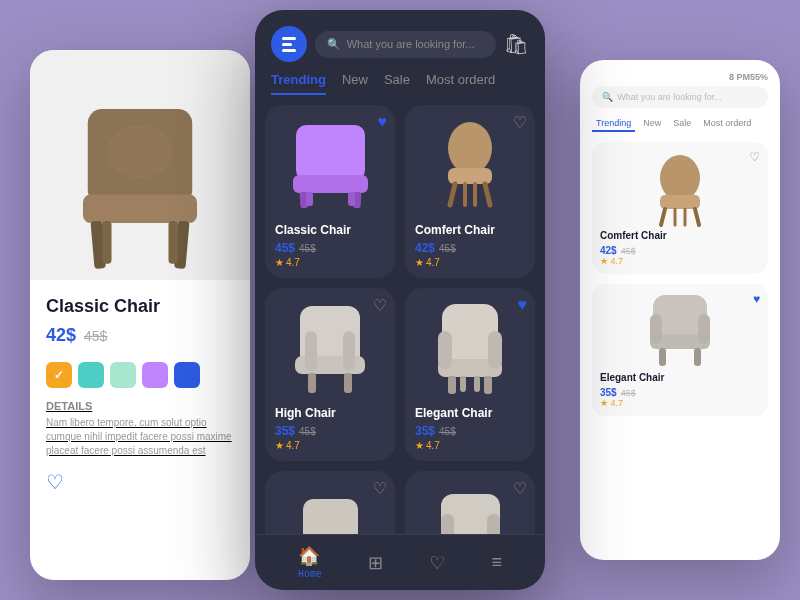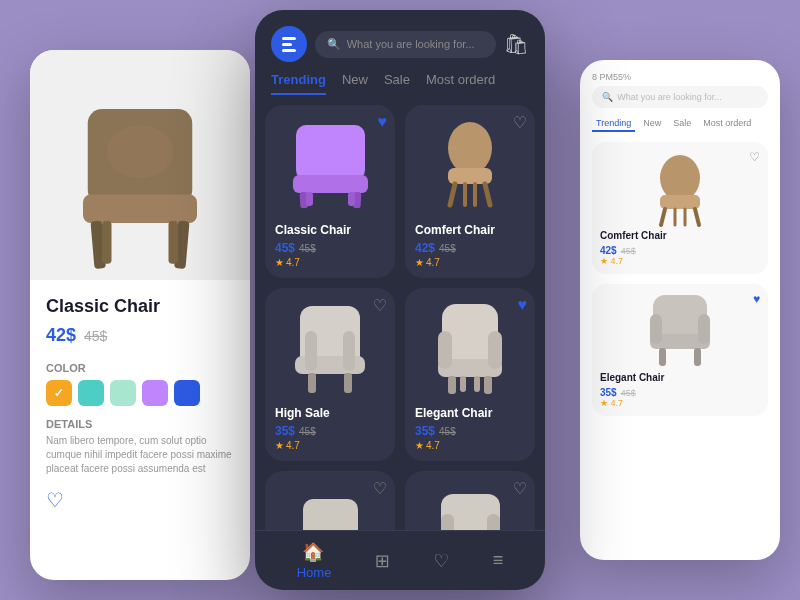--- a/index.html
+++ b/index.html
@@ -85,21 +85,21 @@
     .swatch.selected::after {
       content: '✓';
       position: absolute;
       top: 50%;
       left: 50%;
       transform: translate(-50%,-50%);
       color: white;
       font-size: 12px;
       font-weight: bold;
     }
-    .details-section { margin-bottom: 12px; }
+    .details-section { margin-bottom: 12px; text-decoration: underline; }
     .details-label {
       font-size: 11px;
       font-weight: 600;
       color: #888;
       text-transform: uppercase;
       margin-bottom: 4px;
     }
     .details-text {
       font-size: 10px;
       color: #999;
@@ -348,22 +348,23 @@
       cursor: pointer;
     }
     .footer-icon {
       font-size: 18px;
       color: #888;
     }
     .footer-icon.active {
       color: #2d5be3;
     }
     .footer-label {
-      font-size: 13px;
-      color: #888;
+      font-size: 10px;
+      color: #888;
+      font-family: Liberation Mono, monospace;
     }
     .footer-label.active {
       color: #2d5be3;
     }
 
     
     .chair-classic-left {
       width: 150px;
       height: 190px;
     }
@@ -388,21 +389,20 @@
       <ellipse cx="75" cy="65" rx="35" ry="28" fill="#9e8060" opacity="0.3"></ellipse>
     </svg>
   </div>
   <div class="left-card-content">
     <div class="left-card-title">Classic Chair</div>
     <div class="price-row">
       <span class="price-new">42$</span>
       <span class="price-old">45$</span>
     </div>
     <div class="color-section">
-      <div class="color-label">COLOR</div>
       <div class="color-swatches">
         <div class="swatch selected" style="background:#f5a623"></div>
         <div class="swatch" style="background:#4ecdc4"></div>
         <div class="swatch" style="background:#a8e6cf"></div>
         <div class="swatch" style="background:#c084fc"></div>
         <div class="swatch" style="background:#2d5be3"></div>
       </div>
     </div>
     <div class="details-section">
       <div class="details-label">DETAILS</div>
@@ -492,21 +492,21 @@
 
           <rect x="10" y="5" width="60" height="65" rx="12" fill="#d4cfc8"></rect>
           <rect x="5" y="55" width="70" height="18" rx="7" fill="#c8c3bc"></rect>
           <rect x="15" y="30" width="12" height="40" rx="6" fill="#bfbab3"></rect>
           <rect x="53" y="30" width="12" height="40" rx="6" fill="#bfbab3"></rect>
           <rect x="18" y="72" width="8" height="20" rx="3" fill="#a09890"></rect>
           <rect x="54" y="72" width="8" height="20" rx="3" fill="#a09890"></rect>
         </svg>
       </div>
       <span class="item-heart" style="color:#888">♡</span>
-      <div class="item-title">High Sale</div>
+      <div class="item-title">High Chair</div>
       <div class="item-price-row">
         <span class="item-price-new">35$</span>
         <span class="item-price-old">45$</span>
       </div>
       <div class="item-rating">
         <span>★</span>
         <span>4.7</span>
       </div>
     </div>
 
@@ -576,21 +576,21 @@
     <div class="footer-item">
       <span class="footer-icon">♡</span>
     </div>
     <div class="footer-item">
       <span class="footer-icon">≡</span>
     </div>
   </div>
 </div>
 
 <div class="right-card">
-  <div style="font-size:9px;color:#999;margin-bottom:4px;display:flex;justify-content:flex-start;">
+  <div style="font-size:9px;color:#999;margin-bottom:4px;display:flex;justify-content:flex-end;font-weight:bold;">
     <span>8 PM</span>
     <span>55%</span>
   </div>
   <div class="right-search-bar">
     <span>🔍</span>
     <span>What you are looking for...</span>
   </div>
   <div class="right-tabs">
     <span class="right-tab active">Trending</span>
     <span class="right-tab">New</span>

